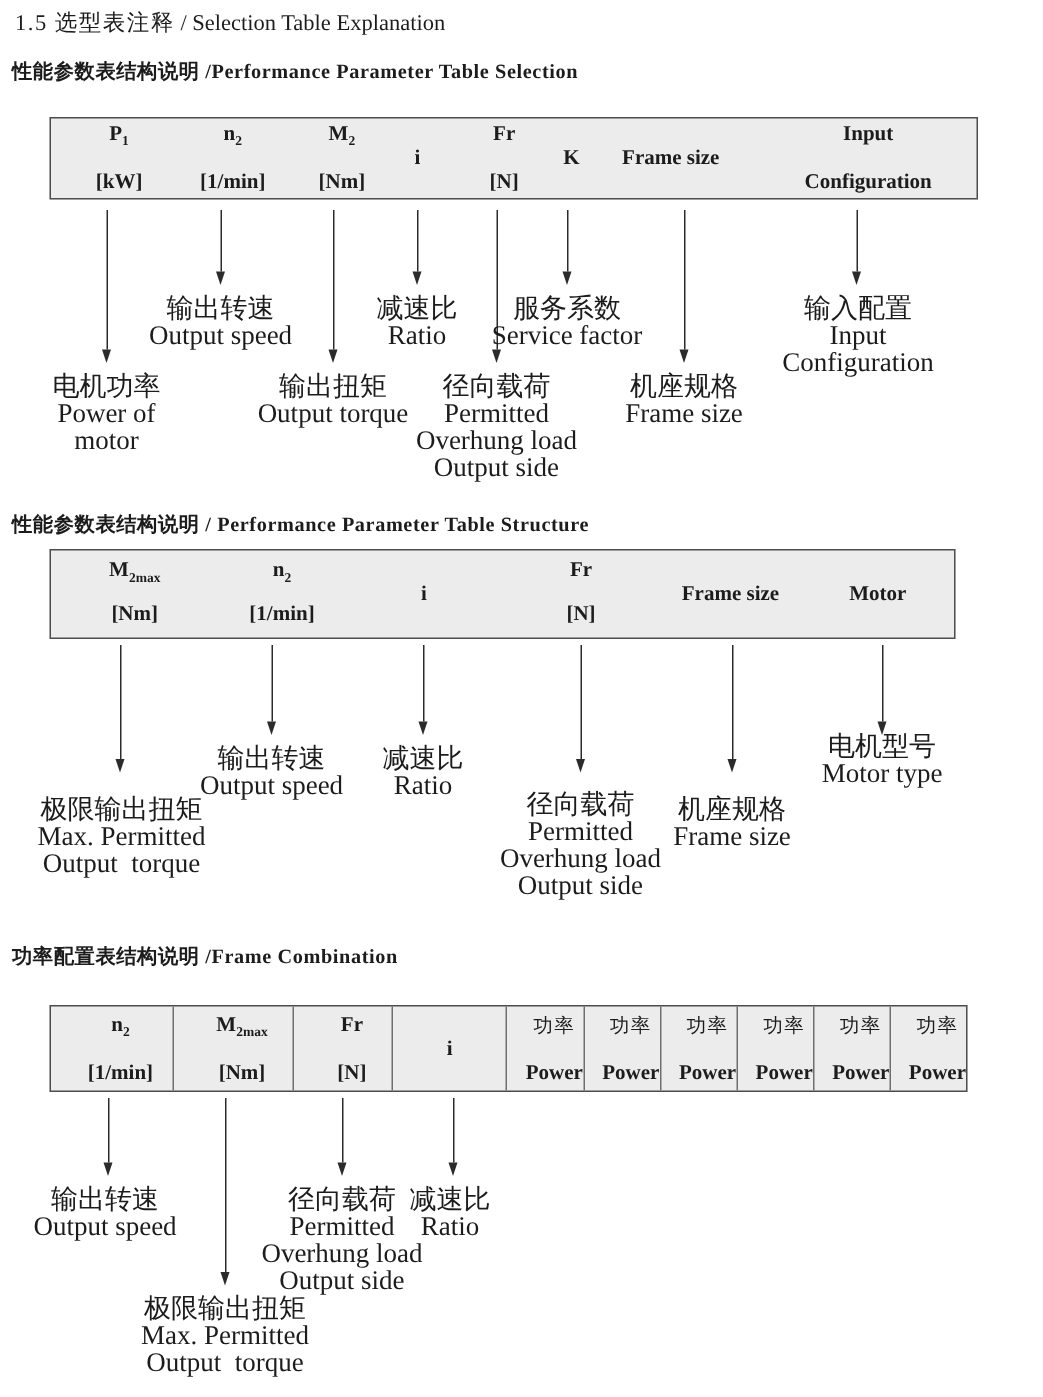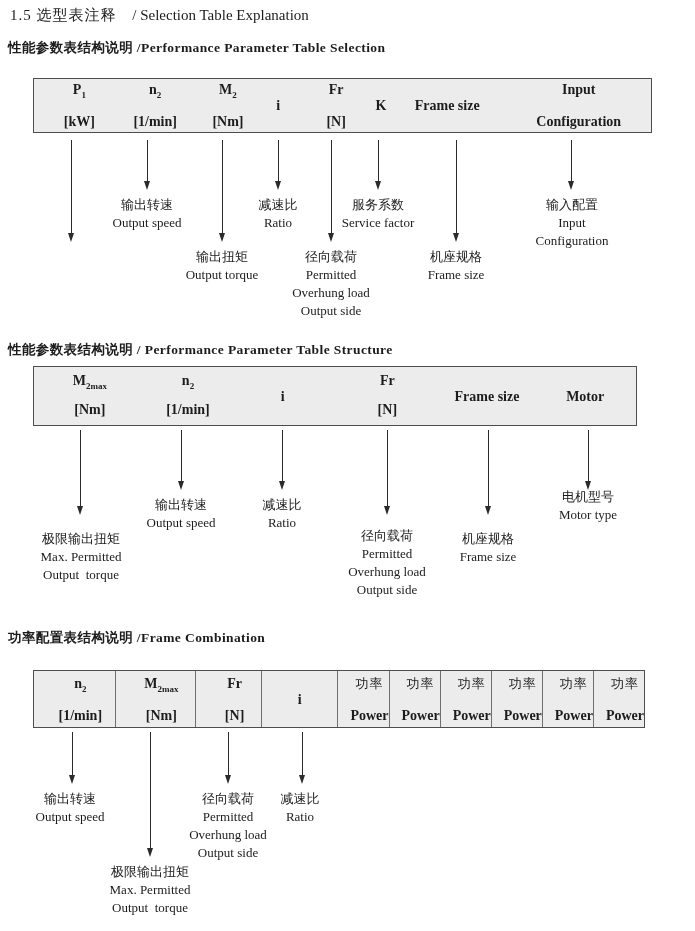--- a/index.html
+++ b/index.html
@@ -2,21 +2,21 @@
 <html><head>
 <meta charset="utf-8">
 <style>
   html,body { margin:0; padding:0; background:#ffffff; }
   .page {
     position:relative; width:695px; height:931px; background:#ffffff;
     font-family:"Liberation Serif","DejaVu Serif",serif; color:#1c1c1c; overflow:hidden;
   }
   .doc-title { position:absolute; left:10px; top:6px; font-size:15px; white-space:nowrap; }
   .doc-title .t-cn { font-weight:normal; letter-spacing:1px; }
-  .doc-title .t-en { font-weight:normal;margin-left:12px; }
+  .doc-title .t-en { font-weight:normal; }
   .sec-h { position:absolute; left:8px; font-weight:bold; font-size:13.5px; letter-spacing:0.4px; white-space:nowrap; }
   .ptable {
     position:absolute; display:flex; background:#ececec;
     border:1px solid #4d4d4d; box-sizing:border-box;
   }
   .cell {
     display:flex; flex-direction:column; align-items:center; justify-content:center;
     box-sizing:border-box; text-align:center;
   }
   .cell .ln { font-weight:bold; font-size:14px; line-height:17px; white-space:nowrap; }
@@ -26,21 +26,21 @@
   .t3 .cell + .cell { border-left:1px solid #6f6f6f; }
   .cn-normal { font-weight:normal !important; font-size:13px !important; letter-spacing:1px; }
   .arrow { position:absolute; width:1px; background:#2b2b2b; }
   .arrow::after {
     content:""; position:absolute; left:-3px; bottom:-9px; width:0; height:0;
     border-left:3.5px solid transparent; border-right:3.5px solid transparent;
     border-top:9px solid #2b2b2b;
   }
   .lbl {
     position:absolute; transform:translateX(-50%); text-align:center;
-    font-size:13px; line-height:18px; white-space:nowrap;
+    font-size:18px; line-height:18px; white-space:nowrap;
   }
 </style>
 </head>
 <body>
 
 <div class="page">
 
   <div class="doc-title">
     <span class="t-cn">1.5 选型表注释</span><span class="t-en"> / Selection Table Explanation</span>
   </div>
@@ -86,20 +86,21 @@
   <div class="arrow" style="left:331px; top:140px; height:93px"></div>
   <div class="arrow" style="left:378px; top:140px; height:41px"></div>
   <div class="arrow" style="left:456px; top:140px; height:93px"></div>
   <div class="arrow" style="left:571px; top:140px; height:41px"></div>
 
   <div class="lbl" style="left:147px; top:196px">输出转速<br>Output speed</div>
   <div class="lbl" style="left:278px; top:196px">减速比<br>Ratio</div>
   <div class="lbl" style="left:378px; top:196px">服务系数<br>Service factor</div>
   <div class="lbl" style="left:572px; top:196px">输入配置<br>Input<br>Configuration</div>
 
+  <div class="lbl" style="left:71px;  top:248px">电机功率<br>Power of<br>motor</div>
   <div class="lbl" style="left:222px; top:248px">输出扭矩<br>Output torque</div>
   <div class="lbl" style="left:331px; top:248px">径向载荷<br>Permitted<br>Overhung load<br>Output side</div>
   <div class="lbl" style="left:456px; top:248px">机座规格<br>Frame size</div>
 
   <div class="sec-h" style="top:341px">性能参数表结构说明 / Performance Parameter Table Structure</div>
 
   <div class="ptable t2" style="left:33px; top:366px; width:604px; height:60px;">
     <div class="cell spread" style="width:112px">
       <div class="ln"><span>M</span><sub>2max</sub></div>
       <div class="ln">[Nm]</div>

